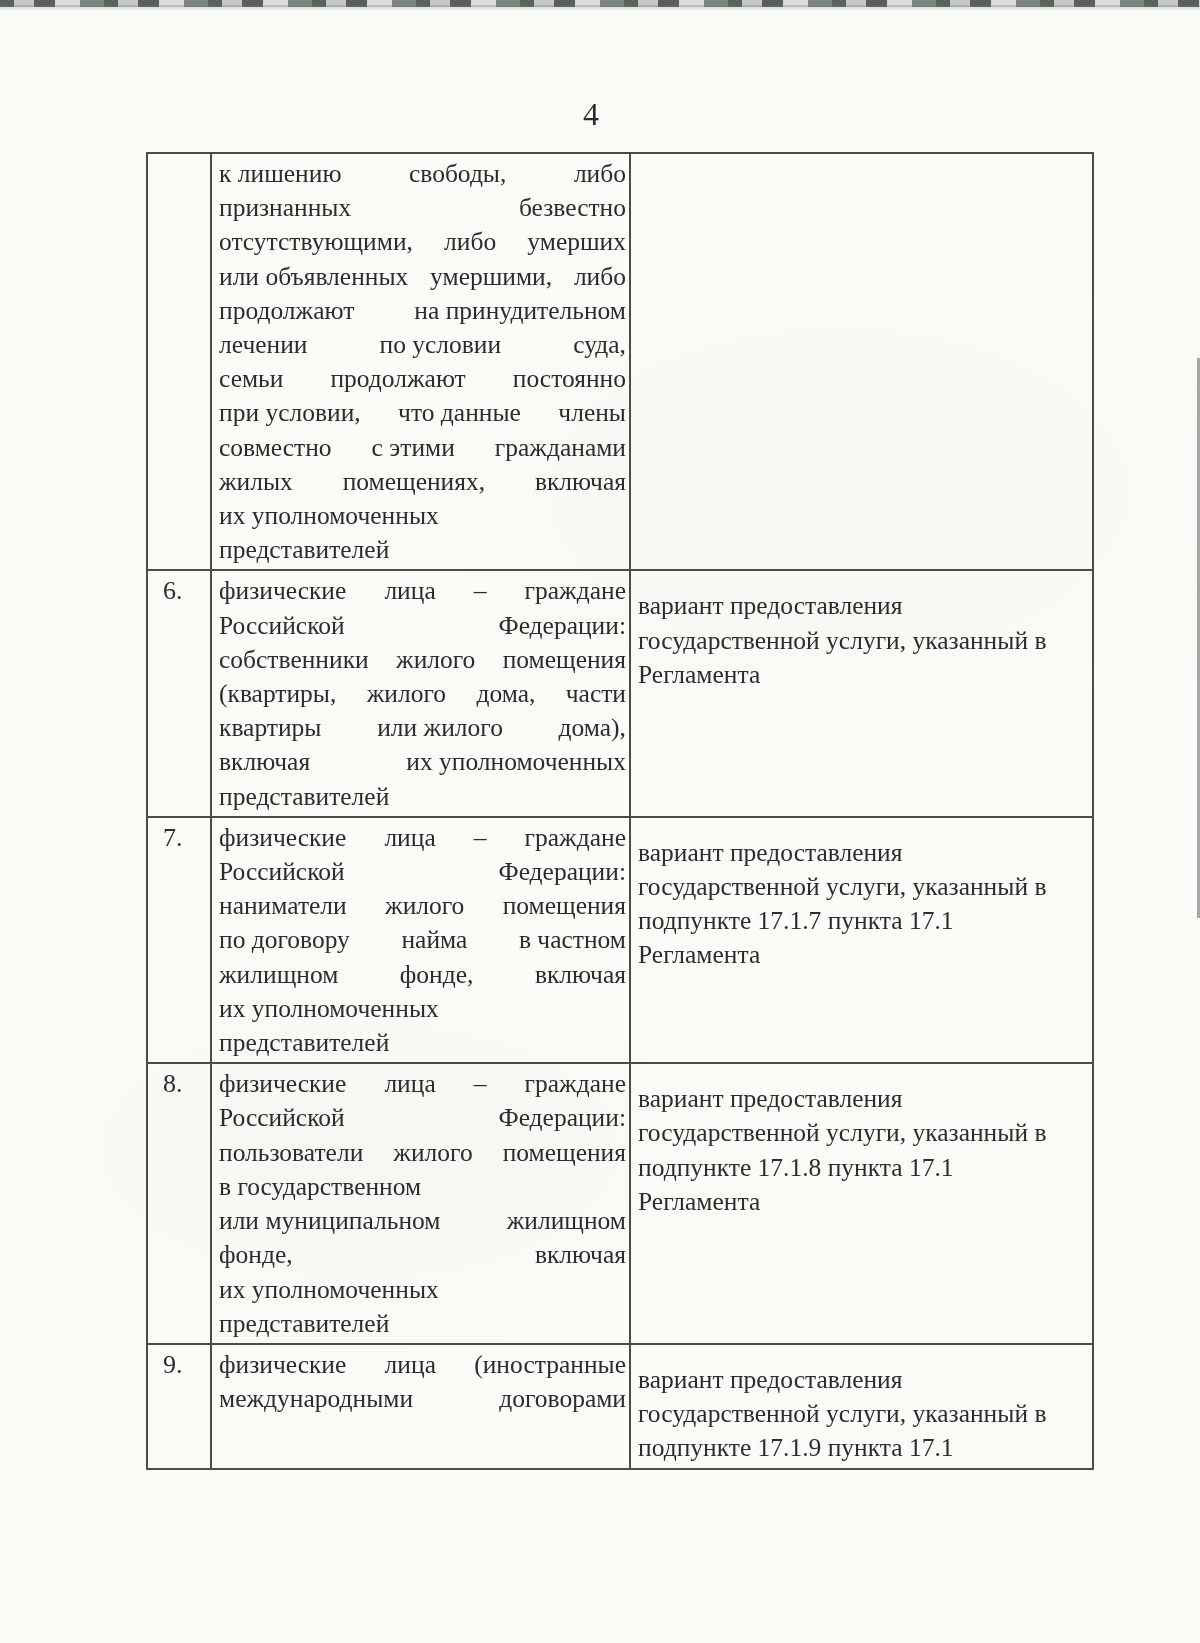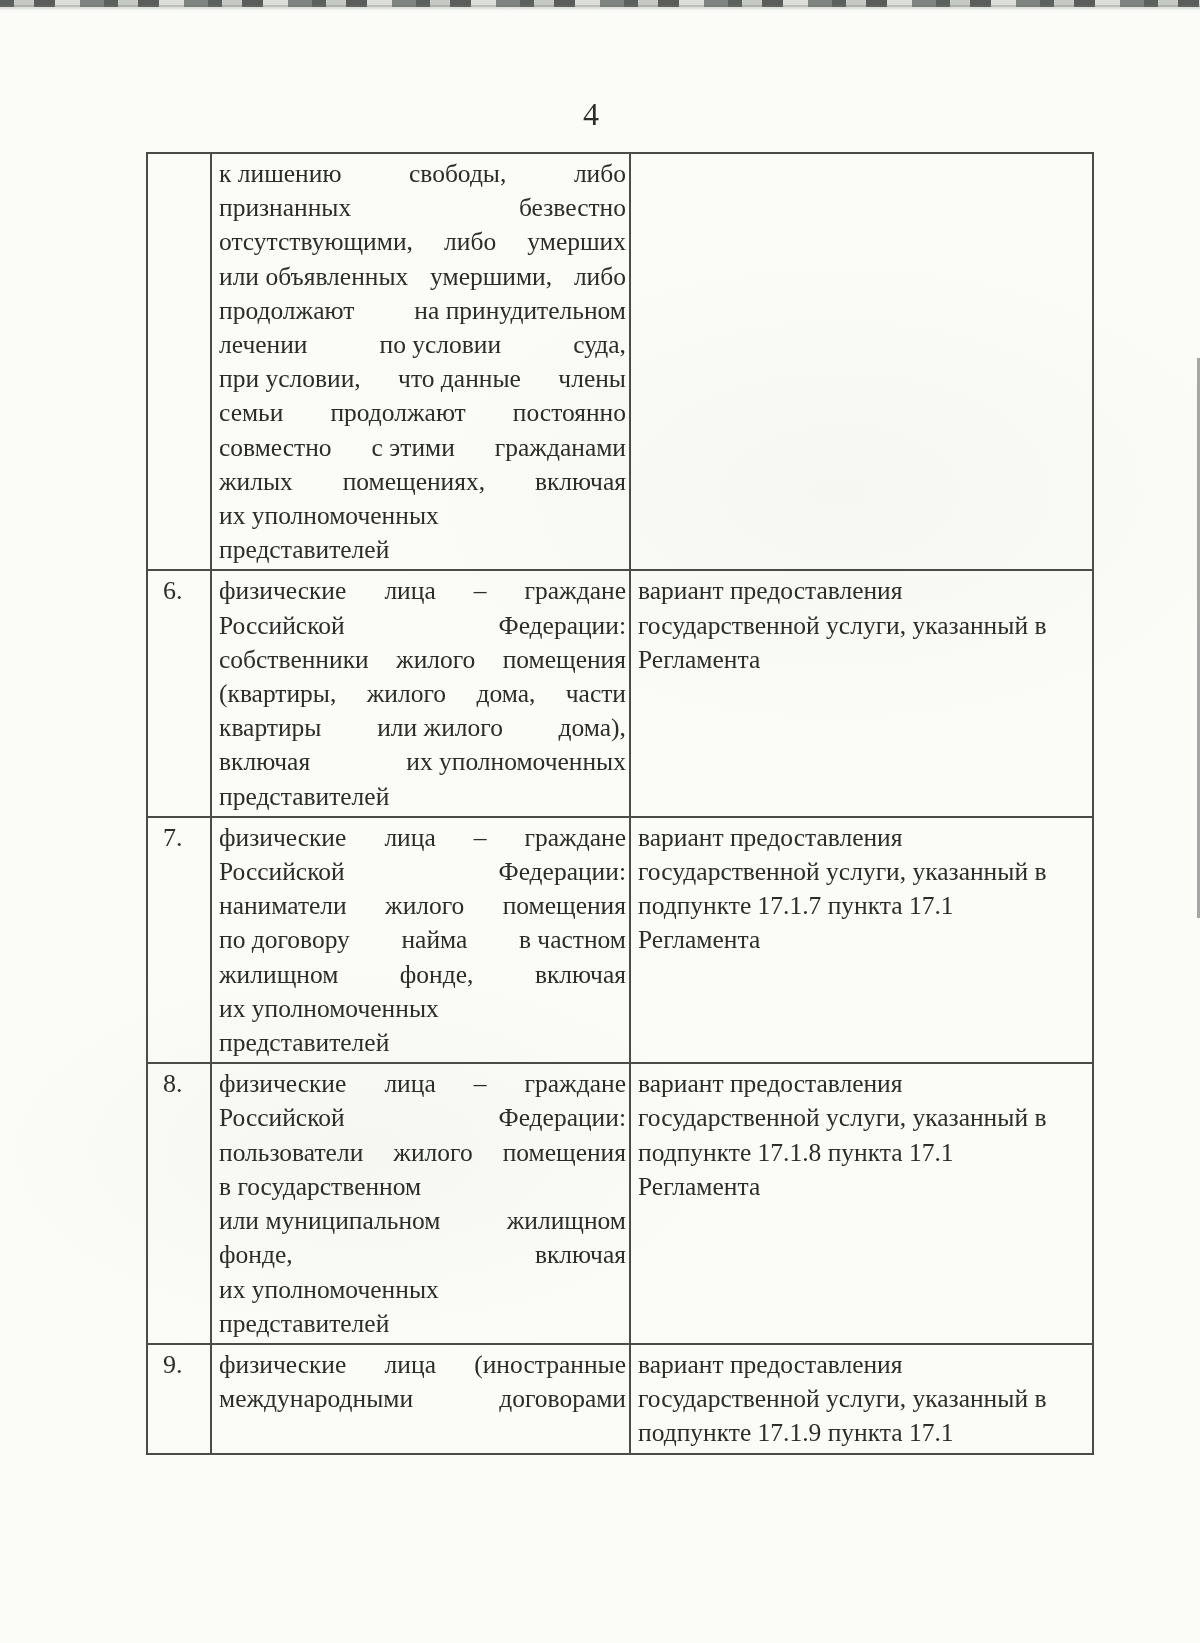--- a/index.html
+++ b/index.html
@@ -51,21 +51,21 @@
     font-size: 26px; line-height: 34.2px;
   }
   .cdesc {
     width: 419px; flex: 0 0 419px;
     border-right: 2px solid #4b4b47;
     padding: 3px 3px 2px 7px;
     font-size: 25.5px; line-height: 34.2px;
   }
   .cvar {
     flex: 1 1 auto;
-    padding: 3px 10px 2px 7px;
+    padding: 18px 10px 2px 7px;
     font-size: 25.5px; line-height: 34.2px;
   }
   .jline { display: flex; justify-content: space-between; }
   .jline span { white-space: pre; }
   .lline { text-align: left; white-space: pre; }
   .vline { text-align: left; }
 </style>
 </head>
 <body>
 
@@ -100,28 +100,28 @@
           <div class="jline">
             <span>продолжают</span>
             <span>на принудительном</span>
           </div>
           <div class="jline">
             <span>лечении</span>
             <span>по условии</span>
             <span>суда,</span>
           </div>
           <div class="jline">
+            <span>семьи</span>
+            <span>продолжают</span>
+            <span>постоянно</span>
+          </div>
+          <div class="jline">
             <span>при условии,</span>
             <span>что данные</span>
             <span>члены</span>
-          </div>
-          <div class="jline">
-            <span>семьи</span>
-            <span>продолжают</span>
-            <span>постоянно</span>
           </div>
           <div class="jline">
             <span>совместно</span>
             <span>с этими</span>
             <span>гражданами</span>
           </div>
           <div class="jline">
             <span>жилых</span>
             <span>помещениях,</span>
             <span>включая</span>

